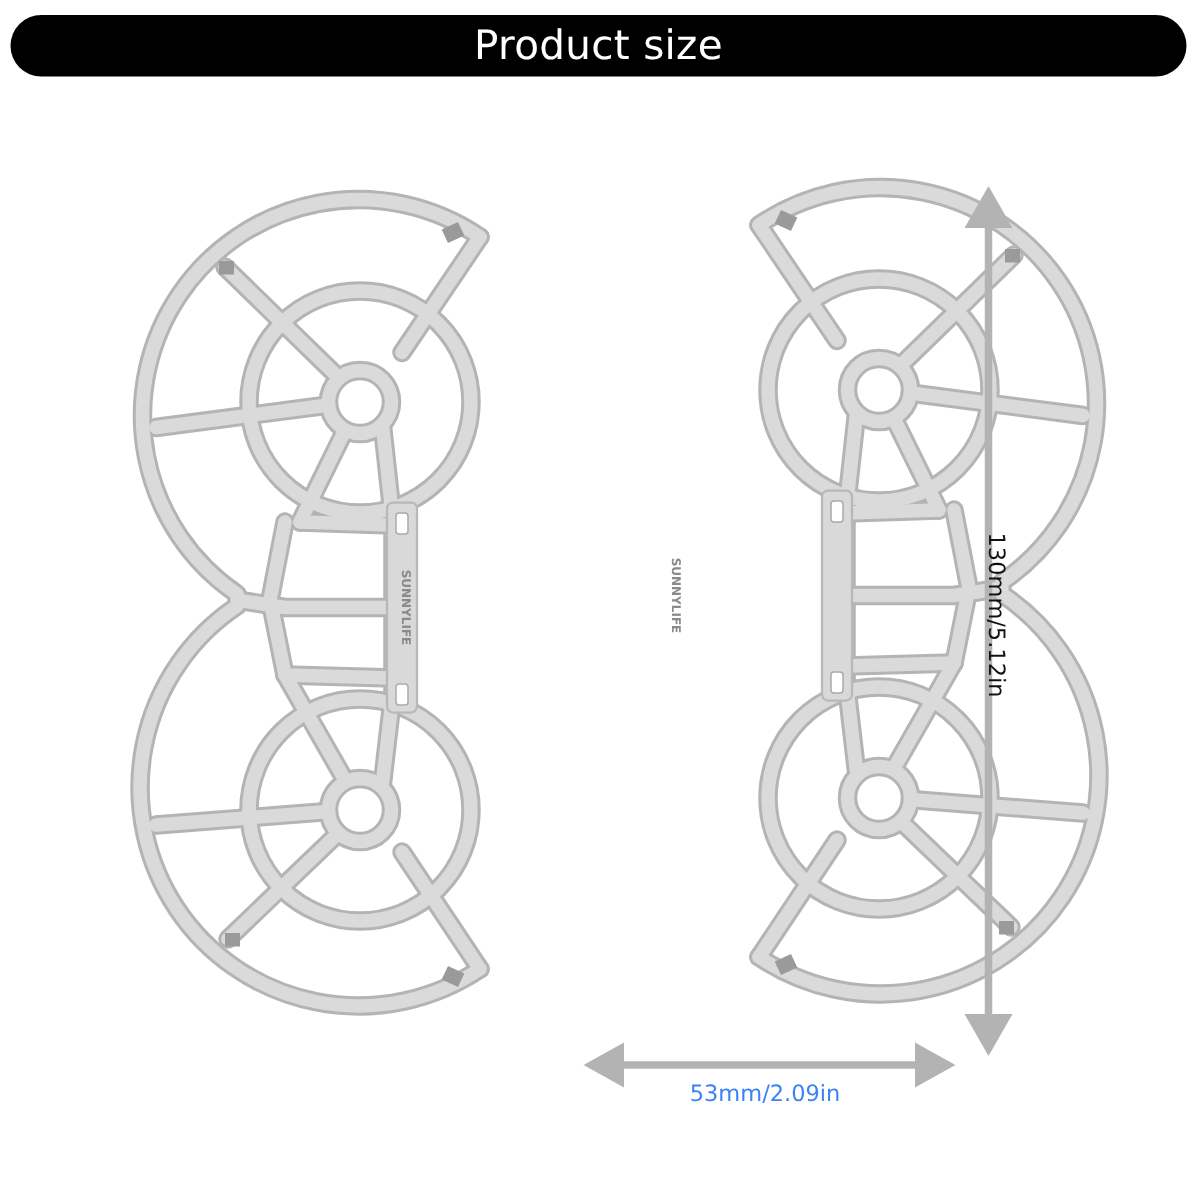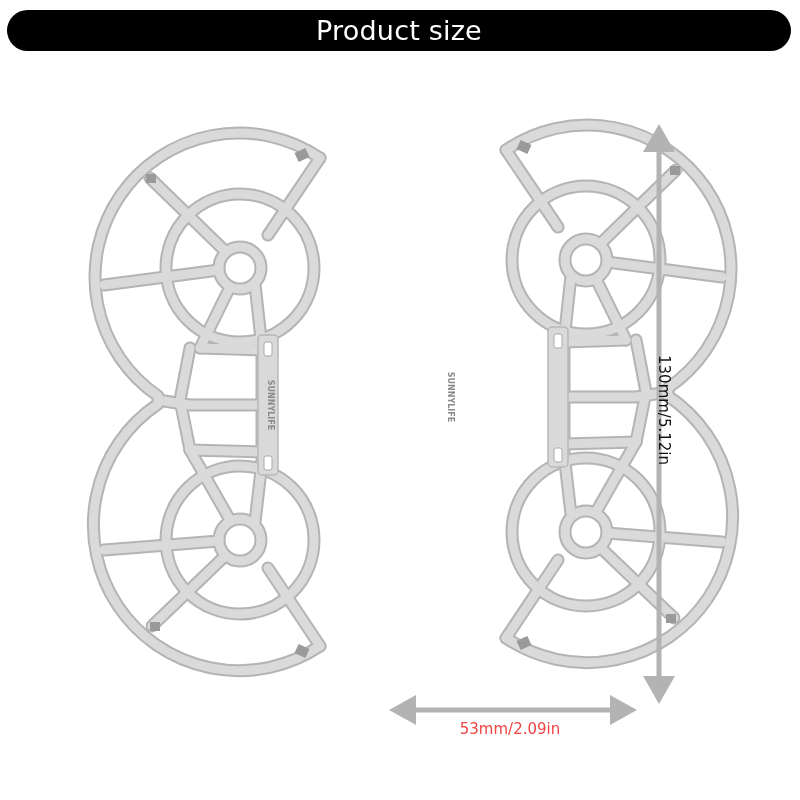--- a/index.html
+++ b/index.html
@@ -10,21 +10,21 @@
     display:flex; align-items:center; justify-content:center;
   }
   .banner-title { color:#fff; font-size:27px; letter-spacing:0.2px; font-family:"DejaVu Sans", sans-serif; }
   .stage { position:absolute; left:0; top:0; width:800px; height:800px; }
   .dim-label-v {
     position:absolute; left:664px; top:410px; transform:translate(-50%,-50%) rotate(90deg);
     font-size:15px; color:#111; white-space:nowrap;
   }
   .dim-label-h {
     position:absolute; left:510px; top:720px; transform:translateX(-50%);
-    font-size:15px; color:#ef4444; white-space:nowrap;
+    font-size:15px; color:#3b82f6; white-space:nowrap;
   }
 </style>
 </head>
 <body>
 
 <div class="banner">
   <span class="banner-title">Product size</span>
 </div>
 
 <svg class="stage" width="800" height="800" viewBox="0 0 800 800" xmlns="http://www.w3.org/2000/svg">

